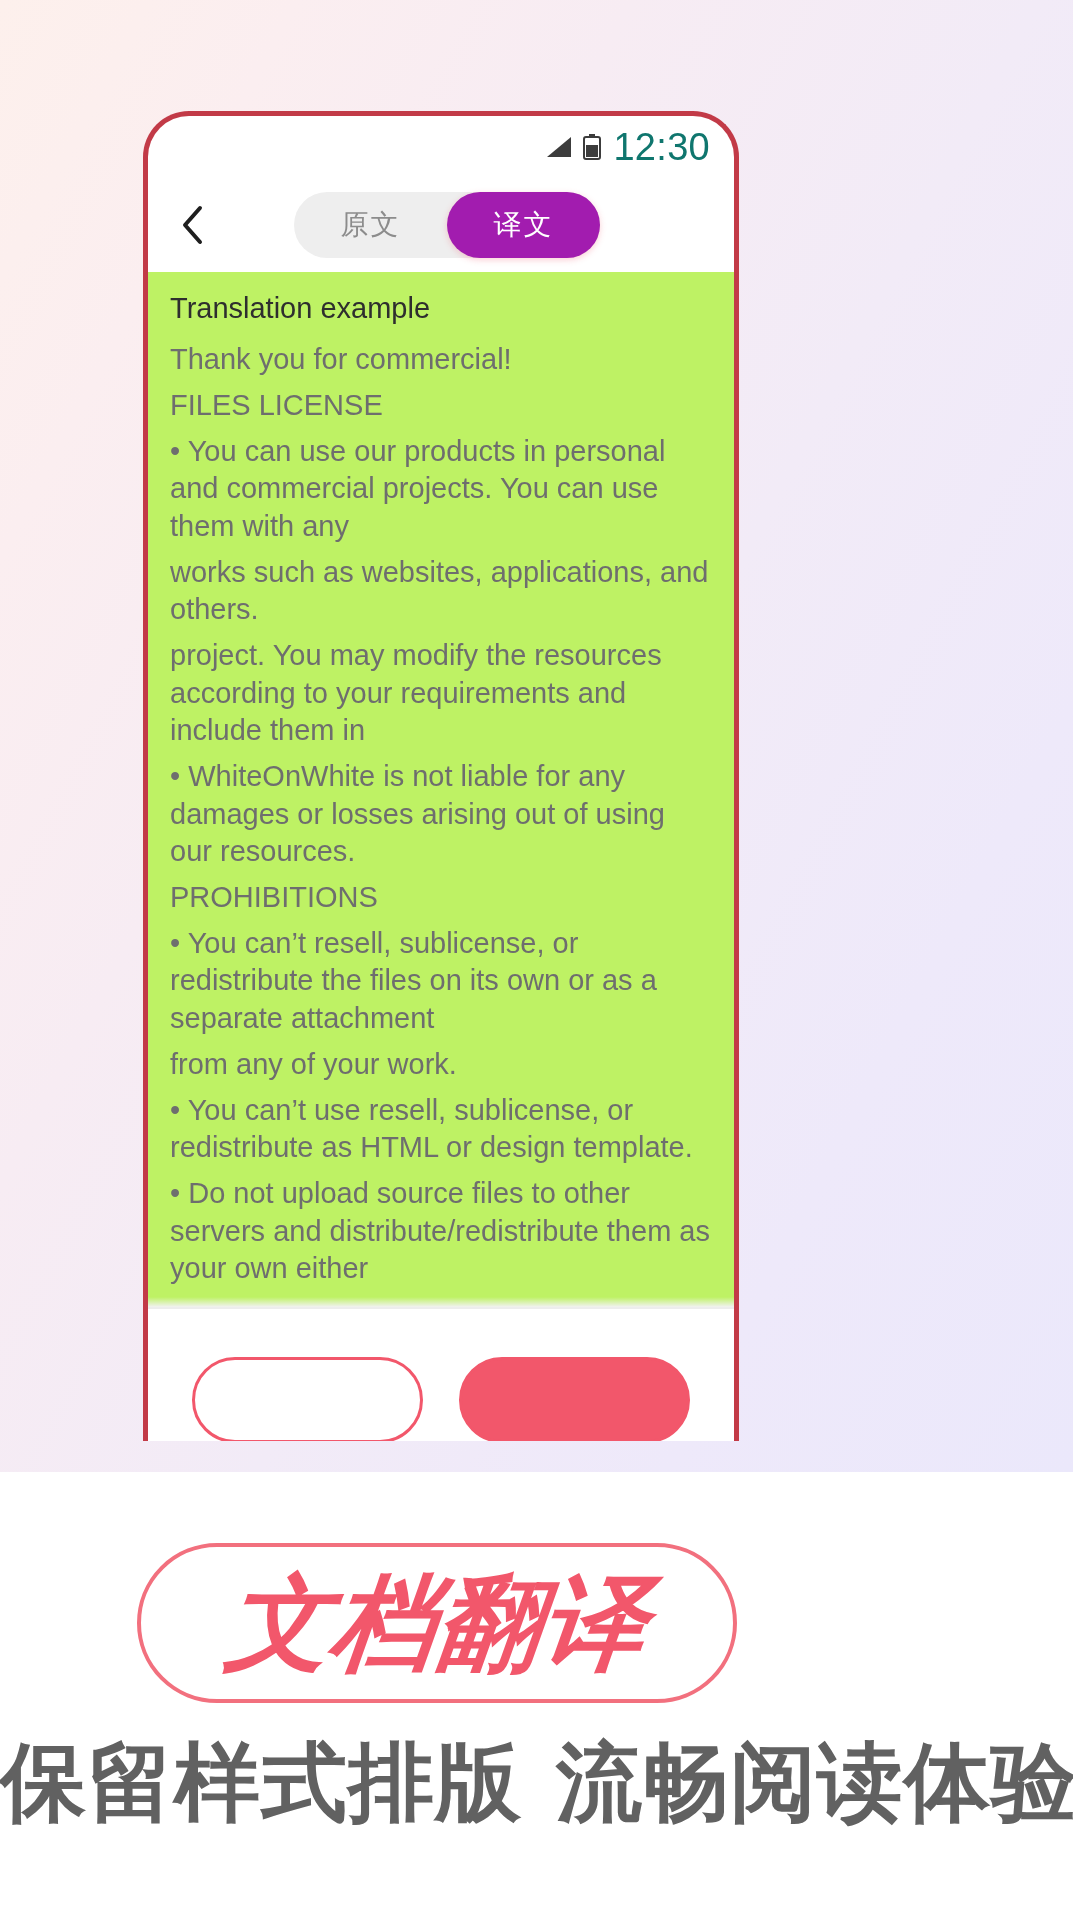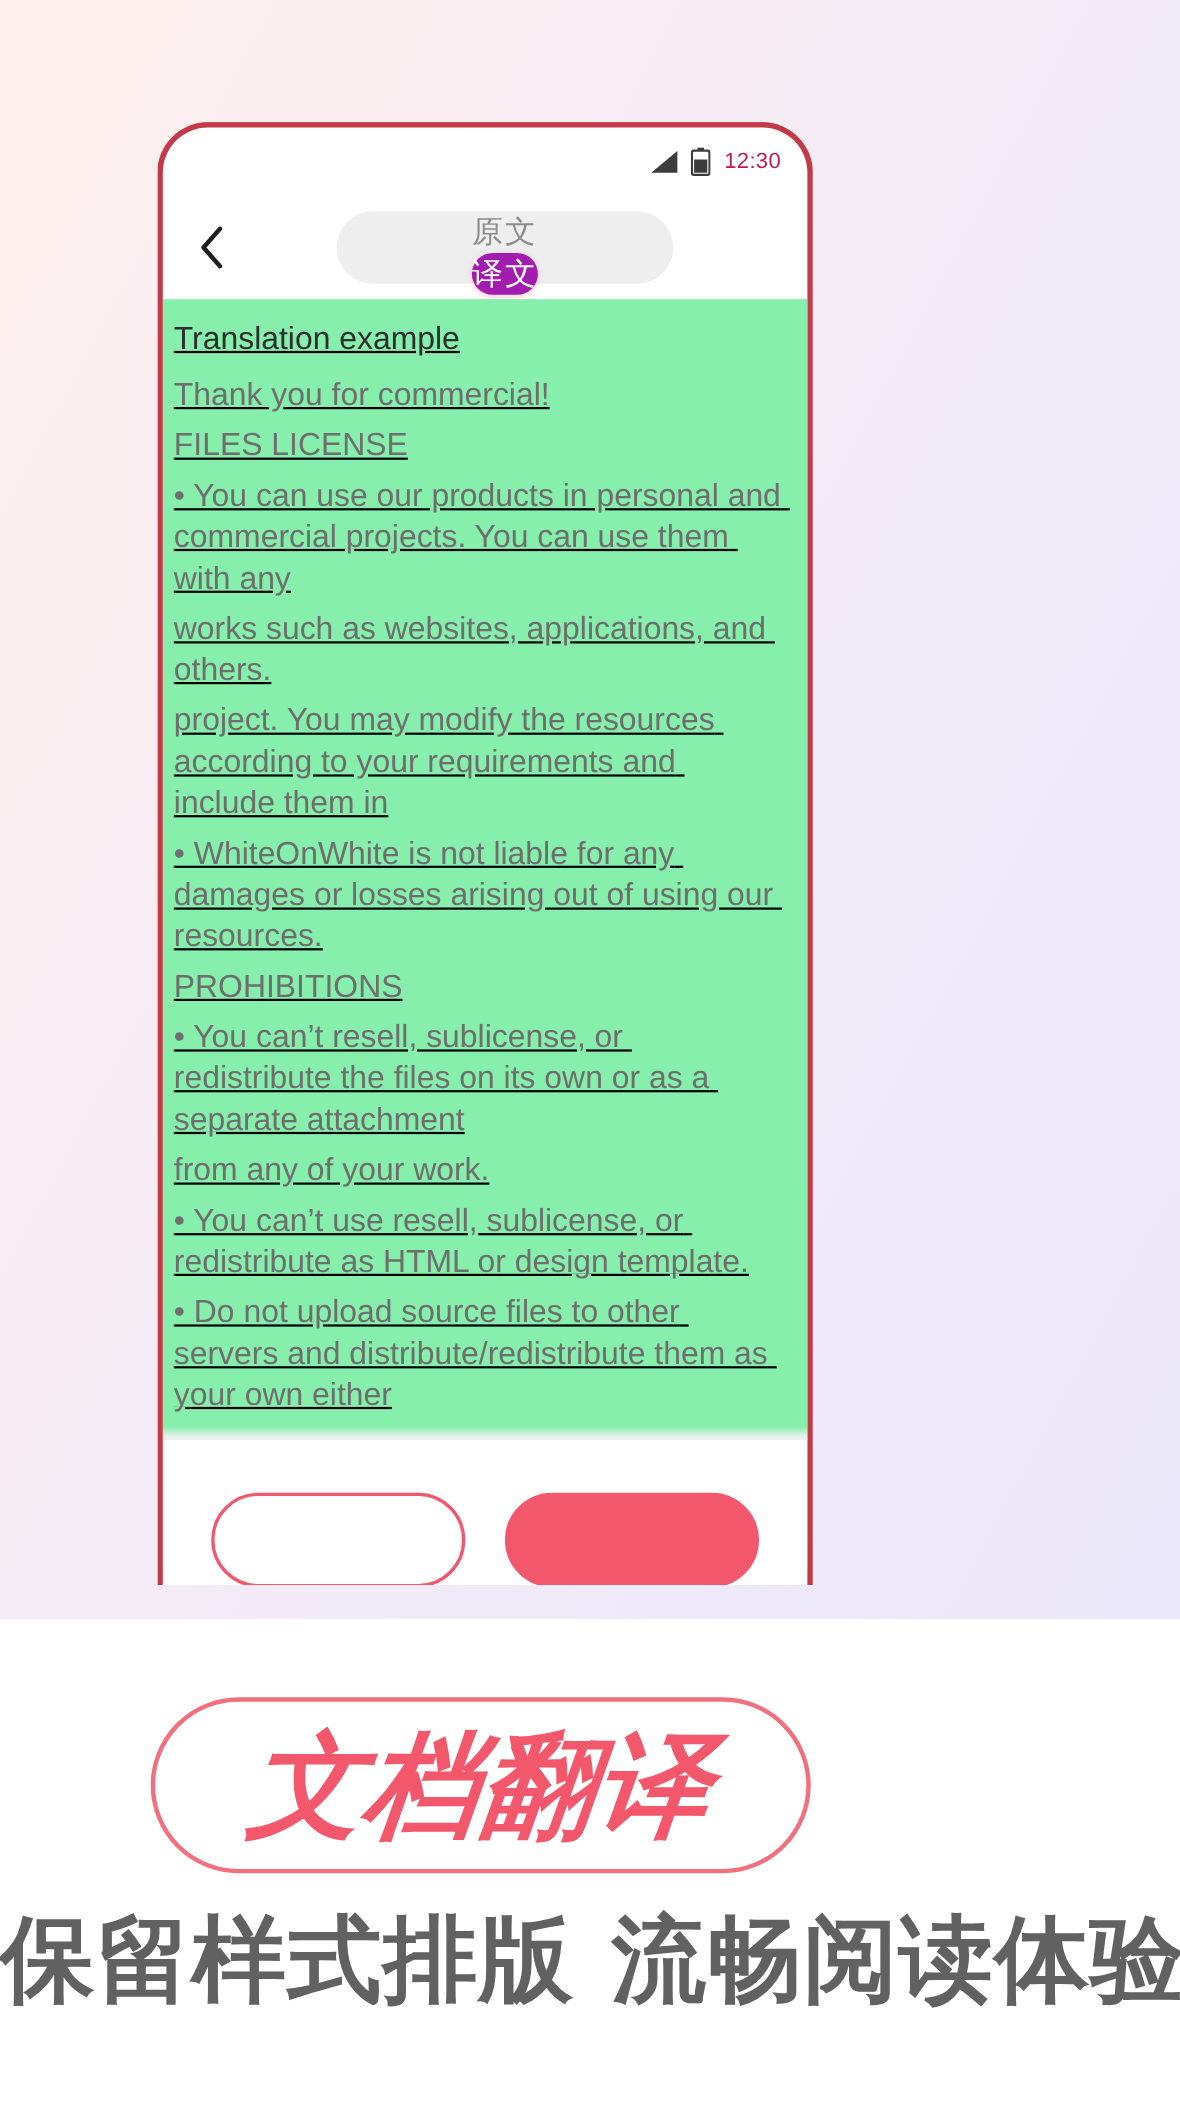--- a/index.html
+++ b/index.html
@@ -74,22 +74,22 @@
   }
   .signal-glyph {
     width: 26px;
     height: 22px;
   }
   .battery-glyph {
     width: 18px;
     height: 26px;
   }
   .status-time {
-    font-size: 20px;
-    color: #be185d;
+    font-size: 38px;
+    color: #0f766e;
     letter-spacing: 0.3px;
     line-height: 1;
     font-family: "Liberation Sans", sans-serif;
   }
 
   
   .nav-row {
     position: relative;
     height: 94px;
     display: flex;
@@ -103,30 +103,29 @@
     display: flex;
     align-items: center;
     justify-content: center;
     flex: 0 0 auto;
     cursor: pointer;
   }
   .back-button svg { display: block; }
 
   .segmented-control {
     position: absolute;
-    left: 158px;
+    left: 146px;
     top: 14px;
     width: 306px;
     height: 66px;
     background: #eeeeee;
     border-radius: 33px;
     display: flex;
     align-items: center;
     box-sizing: border-box;
-    flex-direction: column;
   }
   .seg-tab {
     flex: 1 1 50%;
     height: 66px;
     border-radius: 33px;
     display: flex;
     align-items: center;
     justify-content: center;
     font-size: 28px;
     color: #8c8c8c;
@@ -137,25 +136,24 @@
   .seg-tab.is-active {
     background: #a21caf;
     color: #ffffff;
     box-shadow: 0 2px 6px rgba(242, 87, 107, 0.28);
   }
 
   
   .doc-scroll {
     position: relative;
     height: 1035px;
-    padding: 16px 24px 0 10px;
-    box-sizing: border-box;
-    background: #86efac;
-    overflow: hidden;
-    text-decoration: underline;
+    padding: 16px 24px 0 22px;
+    box-sizing: border-box;
+    background: #bef264;
+    overflow: hidden;
   }
   .doc-title {
     font-size: 29px;
     color: #2e2e2e;
     line-height: 1.42;
     margin: 0 0 12px 0;
     font-family: "Liberation Sans", sans-serif;
   }
   .doc-line {
     font-size: 29px;

